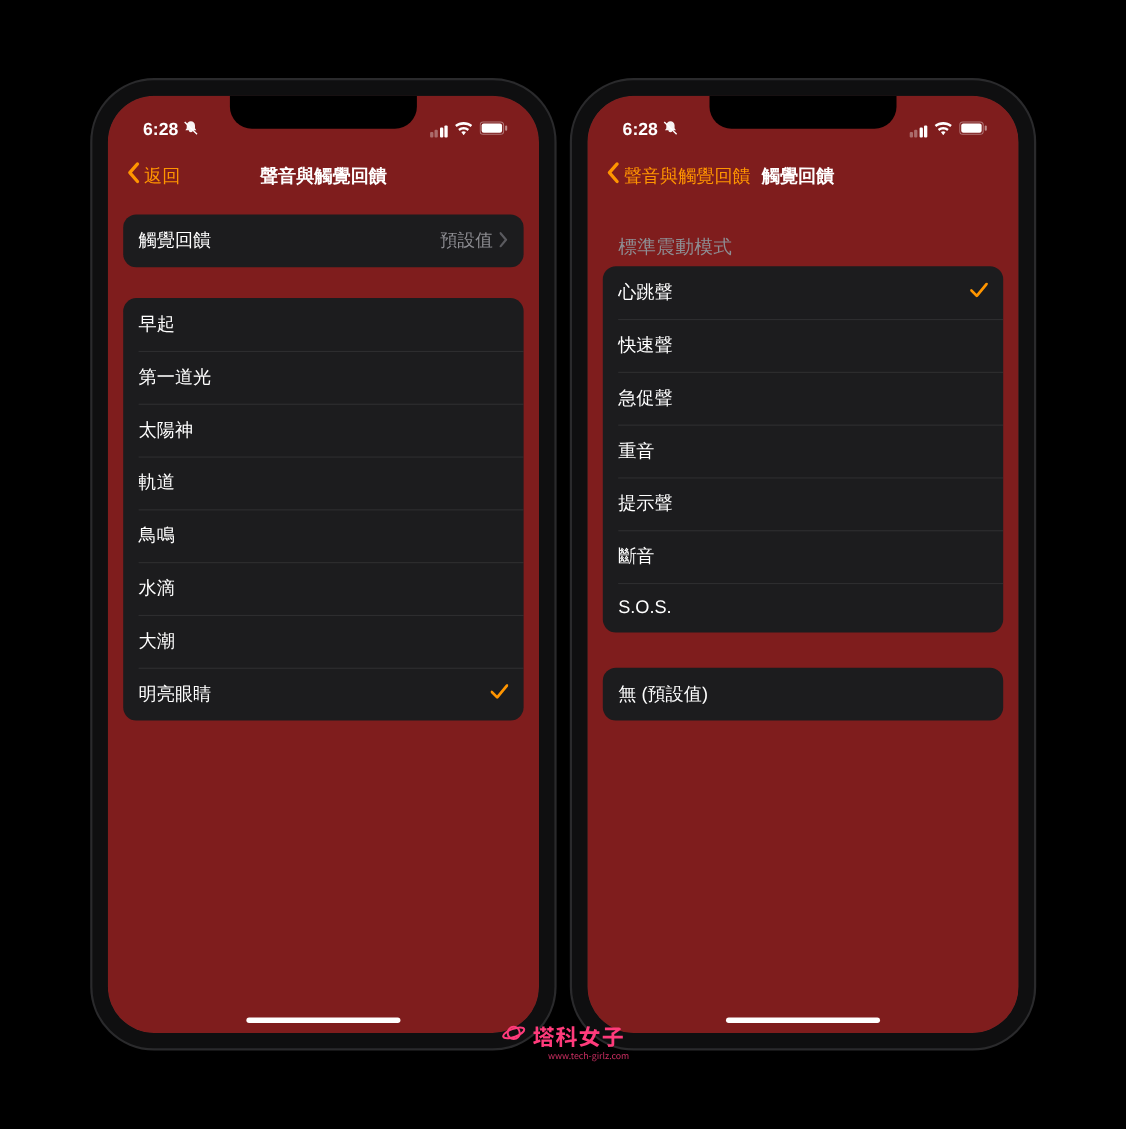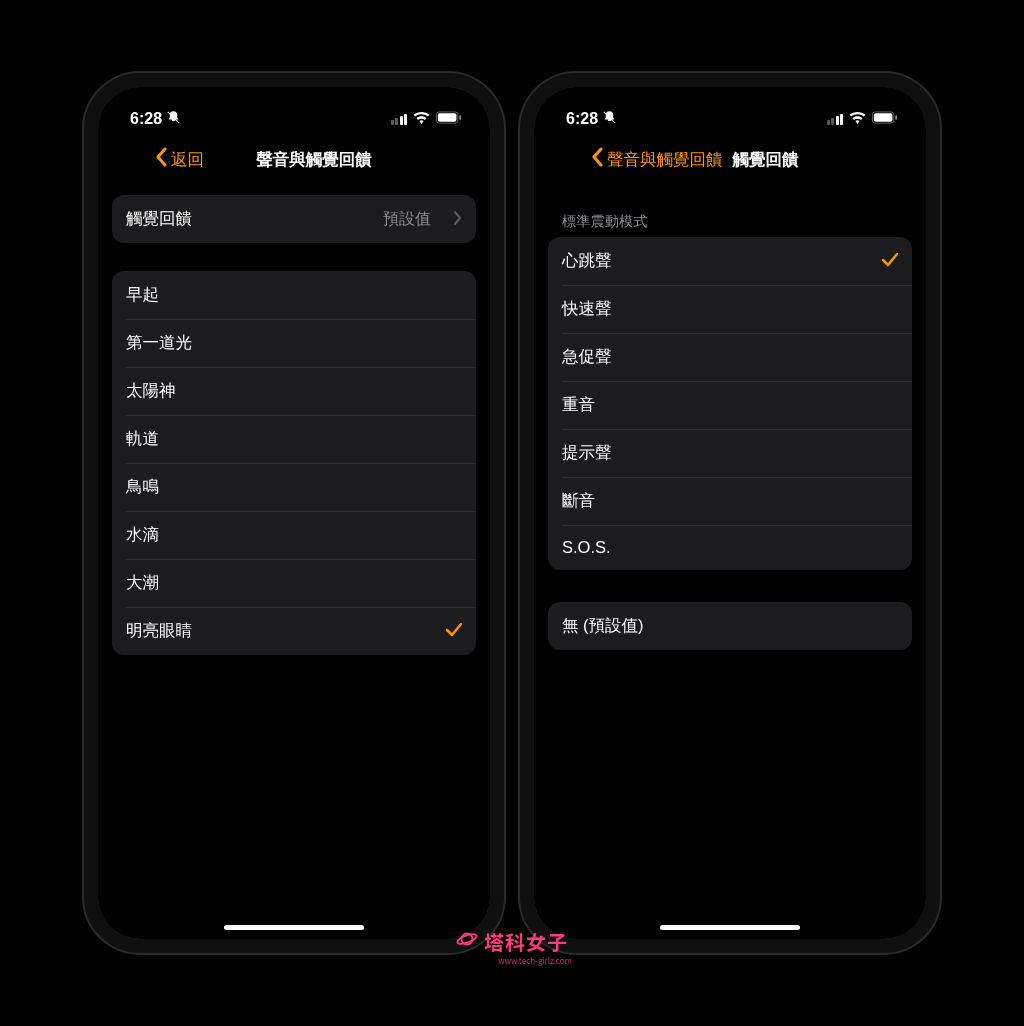--- a/index.html
+++ b/index.html
@@ -20,21 +20,21 @@
   background: #1a1a1a;
   border-radius: 56px;
   border: 14px solid #0f0f10;
   box-shadow: inset 0 0 2px rgba(255,255,255,0.15), 0 0 0 2px #2a2a2c;
   position: relative;
   overflow: hidden;
 }
 .phone .screen {
   position: absolute;
   inset: 0;
-  background: #000000;
+  background: #7f1d1d;
   border-radius: 42px;
   overflow: hidden;
 }
 .notch {
   position: absolute;
   top: 0;
   left: 50%;
   transform: translateX(-50%);
   width: 170px;
   height: 30px;
@@ -62,21 +62,20 @@
   display: flex;
   align-items: center;
   gap: 6px;
 }
 .nav-bar {
   display: flex;
   align-items: center;
   padding: 10px 17px 12px;
   gap: 2px;
   position: relative;
-  margin-left: 40px;
 }
 .back-chevron {
   color: #ff9500;
   font-size: 22px;
   font-weight: 600;
   padding-right: 2px;
 }
 .back-label {
   color: #ff9500;
   font-size: 16.5px;
@@ -93,21 +92,21 @@
   color: #fff;
   font-size: 16.5px;
   font-weight: 600;
   margin-left: 8px;
 }
 .content {
   padding: 10px 14px 0;
 }
 .section-header {
   color: #8e8e93;
-  font-size: 14px;
+  font-size: 17px;
   padding: 18px 14px 6px;
   letter-spacing: 0.3px;
 }
 .cell-group {
   background: #1c1c1e;
   border-radius: 12px;
   overflow: hidden;
 }
 .cell {
   display: flex;
@@ -125,21 +124,21 @@
   right: 0;
   top: 0;
   height: 1px;
   background: rgba(255,255,255,0.08);
 }
 .cell .detail {
   color: #8e8e93;
   font-size: 16px;
   display: flex;
   align-items: flex-end;
-  gap: 23px;
+  gap: 6px;
 }
 .chev {
   color: #5a5a5f;
   font-size: 17px;
   font-weight: 600;
 }
 .check {
   color: #ff9500;
   font-size: 19px;
   font-weight: 700;

